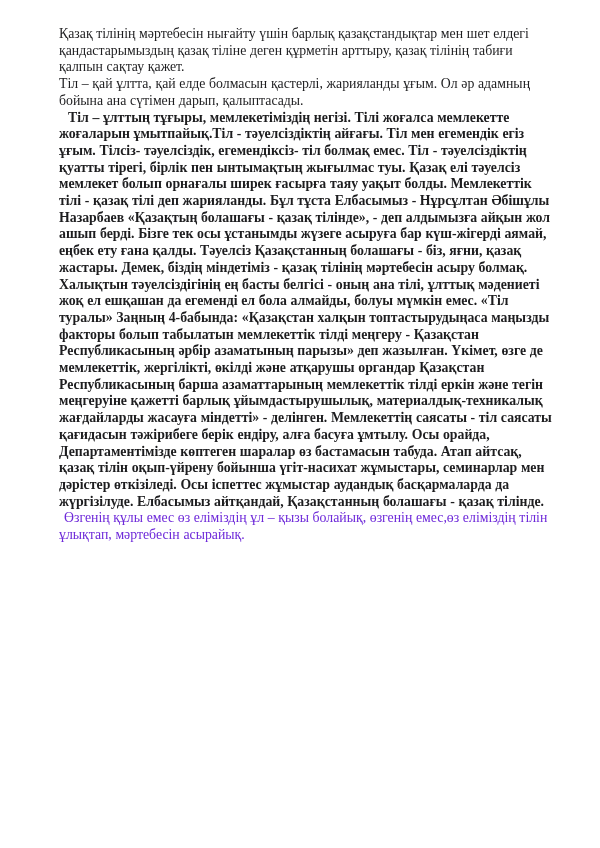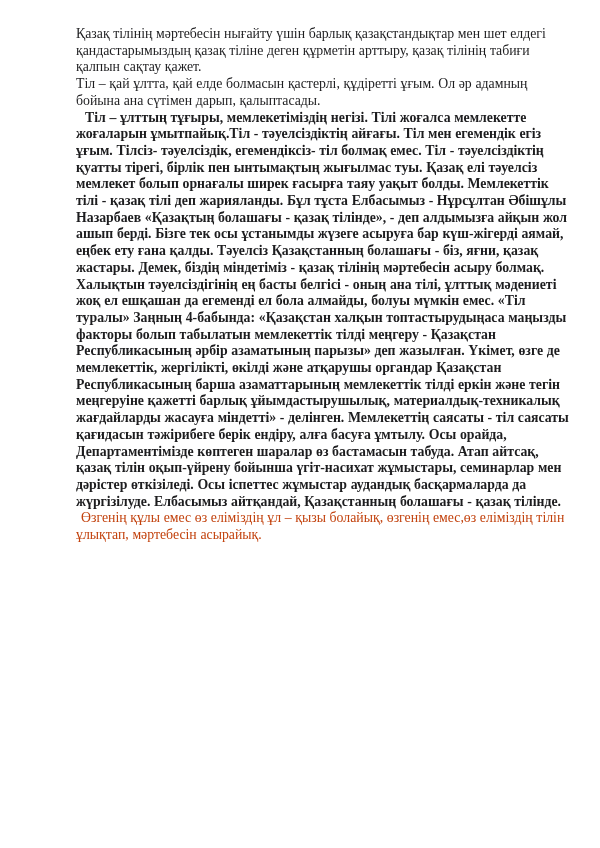--- a/index.html
+++ b/index.html
@@ -16,39 +16,39 @@
   .page {
     position: relative;
     width: 600px;
     height: 848px;
     background: #ffffff;
     box-sizing: border-box;
   }
   .text-block {
     position: absolute;
     top: 26px;
-    left: 76px;
+    left: 59px;
     width: 498px;
     color: #1d1d1f;
     font-size: 13.8px;
     line-height: 16.7px;
     text-align: left;
     word-spacing: 0.2px;
   }
   .text-block p {
     margin: 0;
     padding: 0;
   }
   .indent-sm { text-indent: 5px; }
   .indent-md { text-indent: 9px; font-weight: bold; }
-  .muted { color: #c2410c; }
+  .muted { color: #6d28d9; }
 </style>
 </head>
 <body>
 
 <div class="page">
   <div class="text-block">
     <p>Қазақ тілінің мәртебесін нығайту үшін барлық қазақстандықтар мен шет елдегі қандастарымыздың қазақ тіліне деген құрметін арттыру, қазақ тілінің табиғи қалпын сақтау қажет.</p>
-    <p>Тіл – қай ұлтта, қай елде болмасын қастерлі, құдіретті ұғым. Ол әр адамның бойына ана сүтімен дарып, қалыптасады.</p>
+    <p>Тіл – қай ұлтта, қай елде болмасын қастерлі, жарияланды ұғым. Ол әр адамның бойына ана сүтімен дарып, қалыптасады.</p>
     <p class="indent-md">Тіл – ұлттың  тұғыры, мемлекетіміздің негізі. Тілі жоғалса мемлекетте жоғаларын ұмытпайық.Тіл - тәуелсіздіктің айғағы. Тіл мен егемендік егіз ұғым. Тілсіз- тәуелсіздік, егемендіксіз- тіл болмақ емес. Тіл - тәуелсіздіктің қуатты тірегі, бірлік пен ынтымақтың жығылмас туы. Қазақ елі тәуелсіз мемлекет болып орнағалы ширек ғасырға таяу уақыт болды. Мемлекеттік тілі - қазақ тілі деп жарияланды. Бұл тұста Елбасымыз - Нұрсұлтан Әбішұлы Назарбаев «Қазақтың болашағы - қазақ тілінде», - деп алдымызға айқын жол ашып берді. Бізге тек осы ұстанымды жүзеге асыруға бар күш-жігерді аямай, еңбек ету ғана қалды. Тәуелсіз Қазақстанның болашағы - біз, яғни, қазақ жастары. Демек, біздің міндетіміз - қазақ тілінің мәртебесін асыру болмақ. Халықтын тәуелсіздігінің ең басты белгісі - оның ана тілі, ұлттық мәдениеті жоқ ел ешқашан да егеменді ел бола алмайды, болуы мүмкін емес. «Тіл туралы» Заңның 4-бабында: «Қазақстан халқын топтастырудыңаса маңызды факторы болып табылатын мемлекеттік тілді меңгеру - Қазақстан Республикасының әрбір азаматының парызы» деп жазылған. Үкімет, өзге де мемлекеттік, жергілікті, өкілді және атқарушы органдар Қазақстан Республикасының барша азаматтарының мемлекеттік тілді еркін және тегін меңгеруіне қажетті барлық ұйымдастырушылық, материалдық-техникалық жағдайларды жасауға міндетті» - делінген. Мемлекеттің саясаты - тіл саясаты қағидасын тәжірибеге берік ендіру, алға басуға ұмтылу. Осы орайда, Департаментімізде көптеген шаралар өз бастамасын табуда. Атап айтсақ, қазақ тілін оқып-үйрену бойынша үгіт-насихат жұмыстары, семинарлар мен дәрістер өткізіледі. Осы іспеттес жұмыстар аудандық басқармаларда да жүргізілуде. Елбасымыз айтқандай, Қазақстанның болашағы - қазақ тілінде.</p>
     <p class="indent-sm muted">Өзгенің құлы емес өз еліміздің ұл – қызы болайық, өзгенің емес,өз еліміздің тілін ұлықтап, мәртебесін асырайық.</p>
   </div>
 </div>
 
 </body></html>

